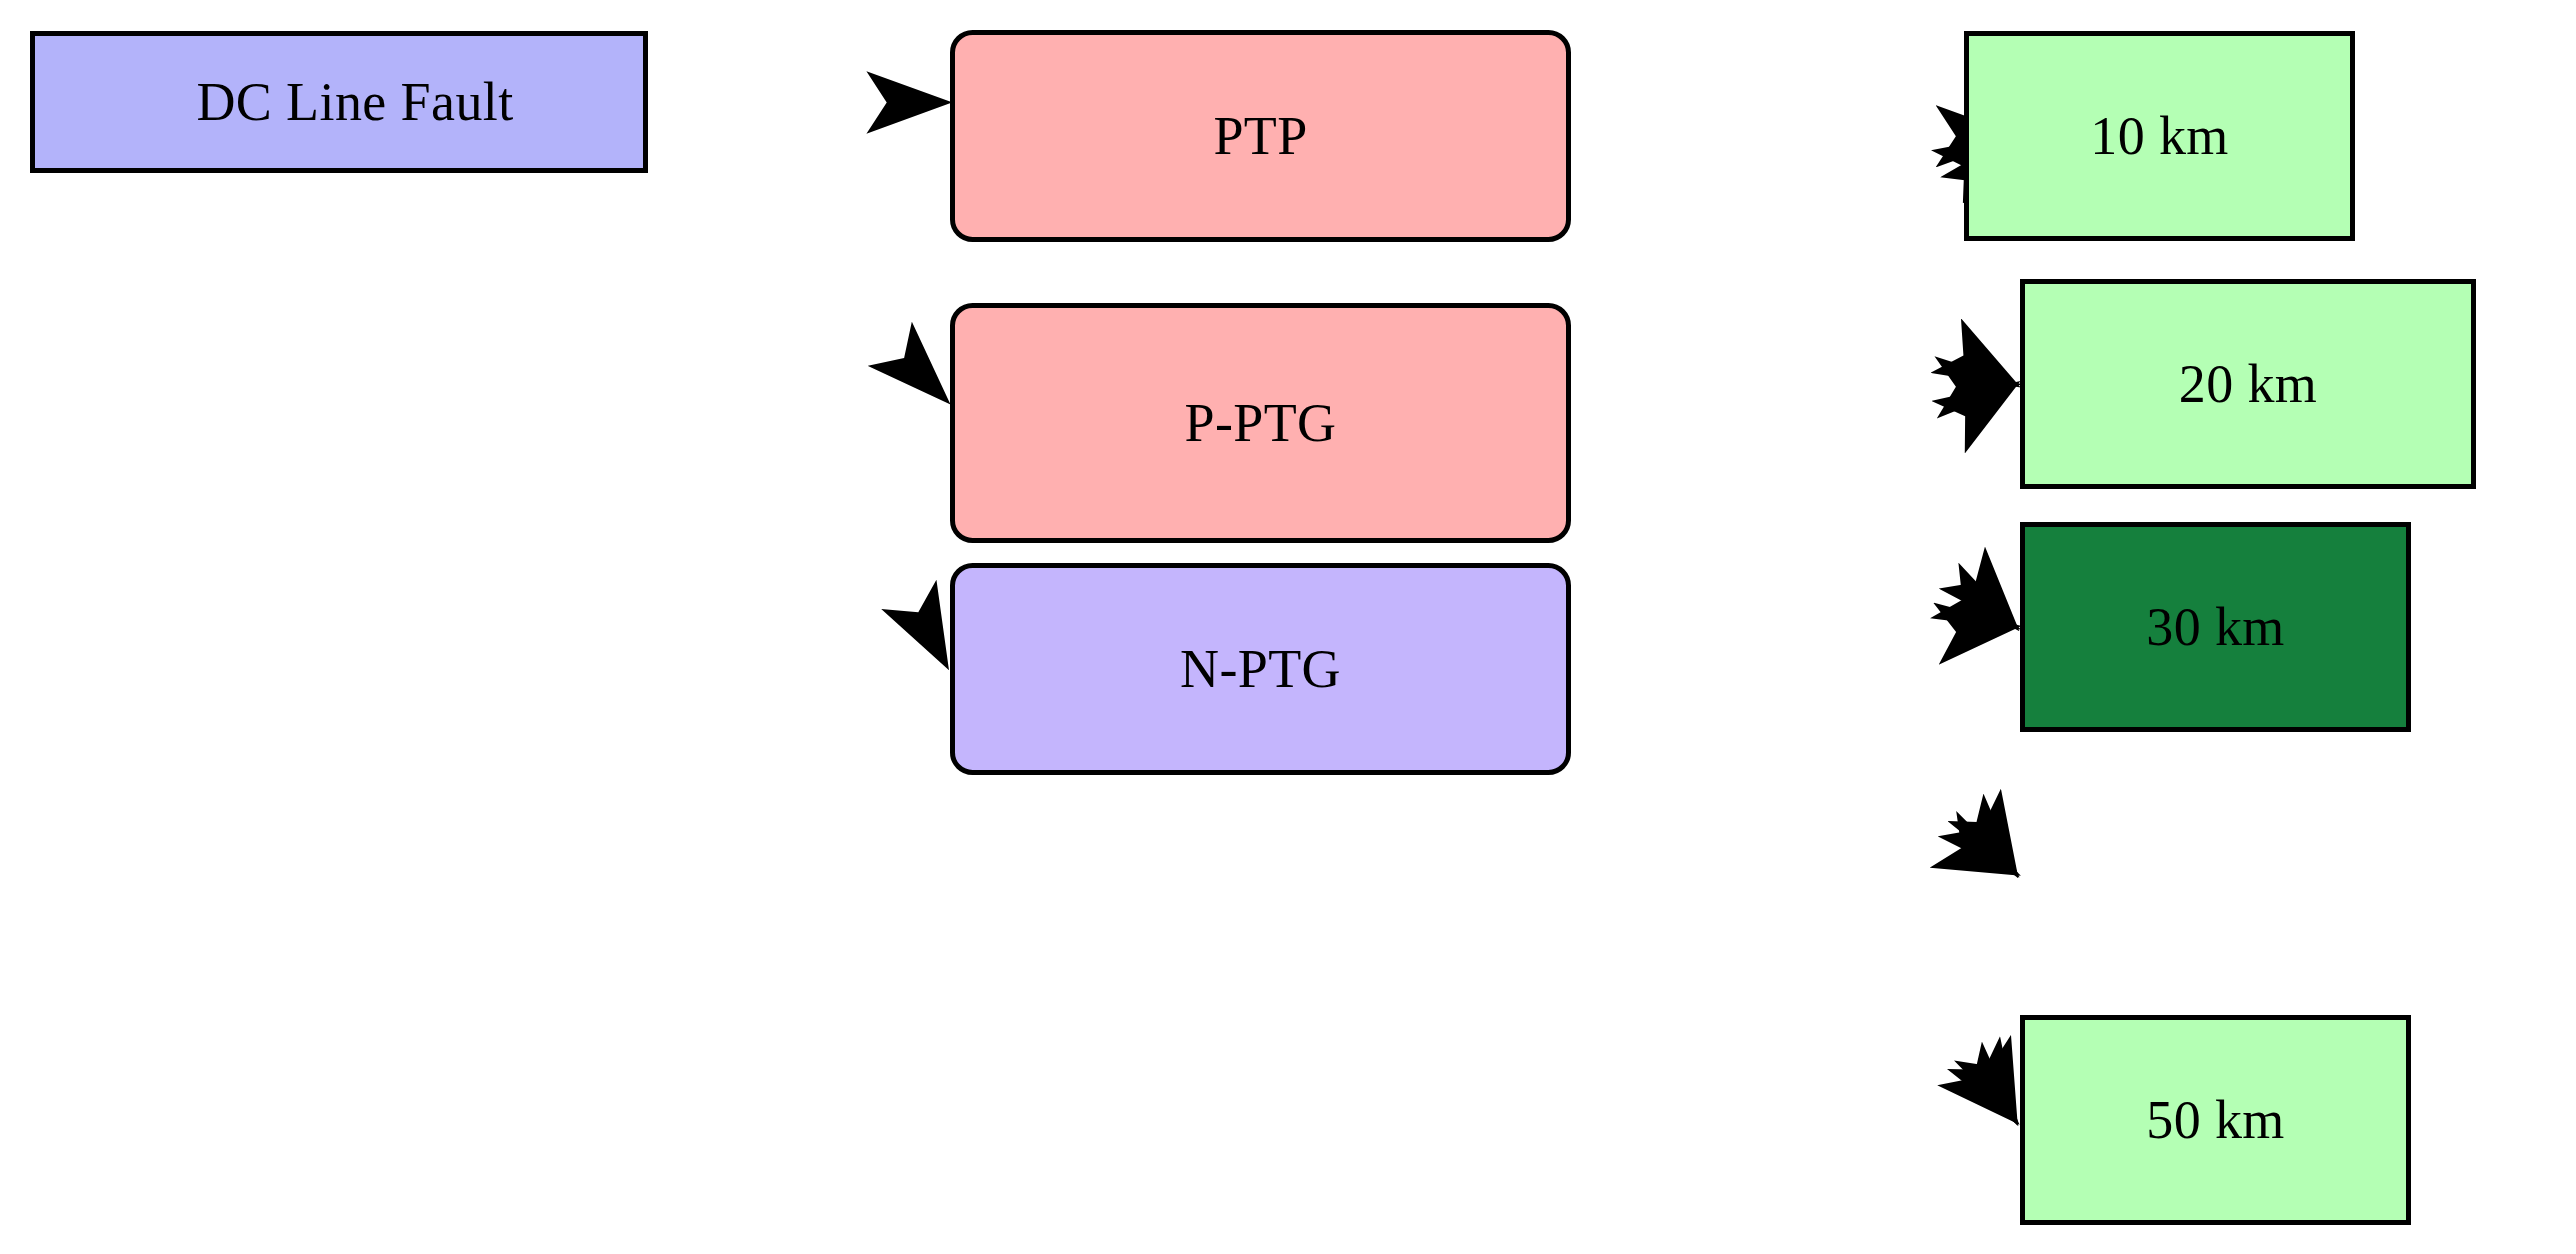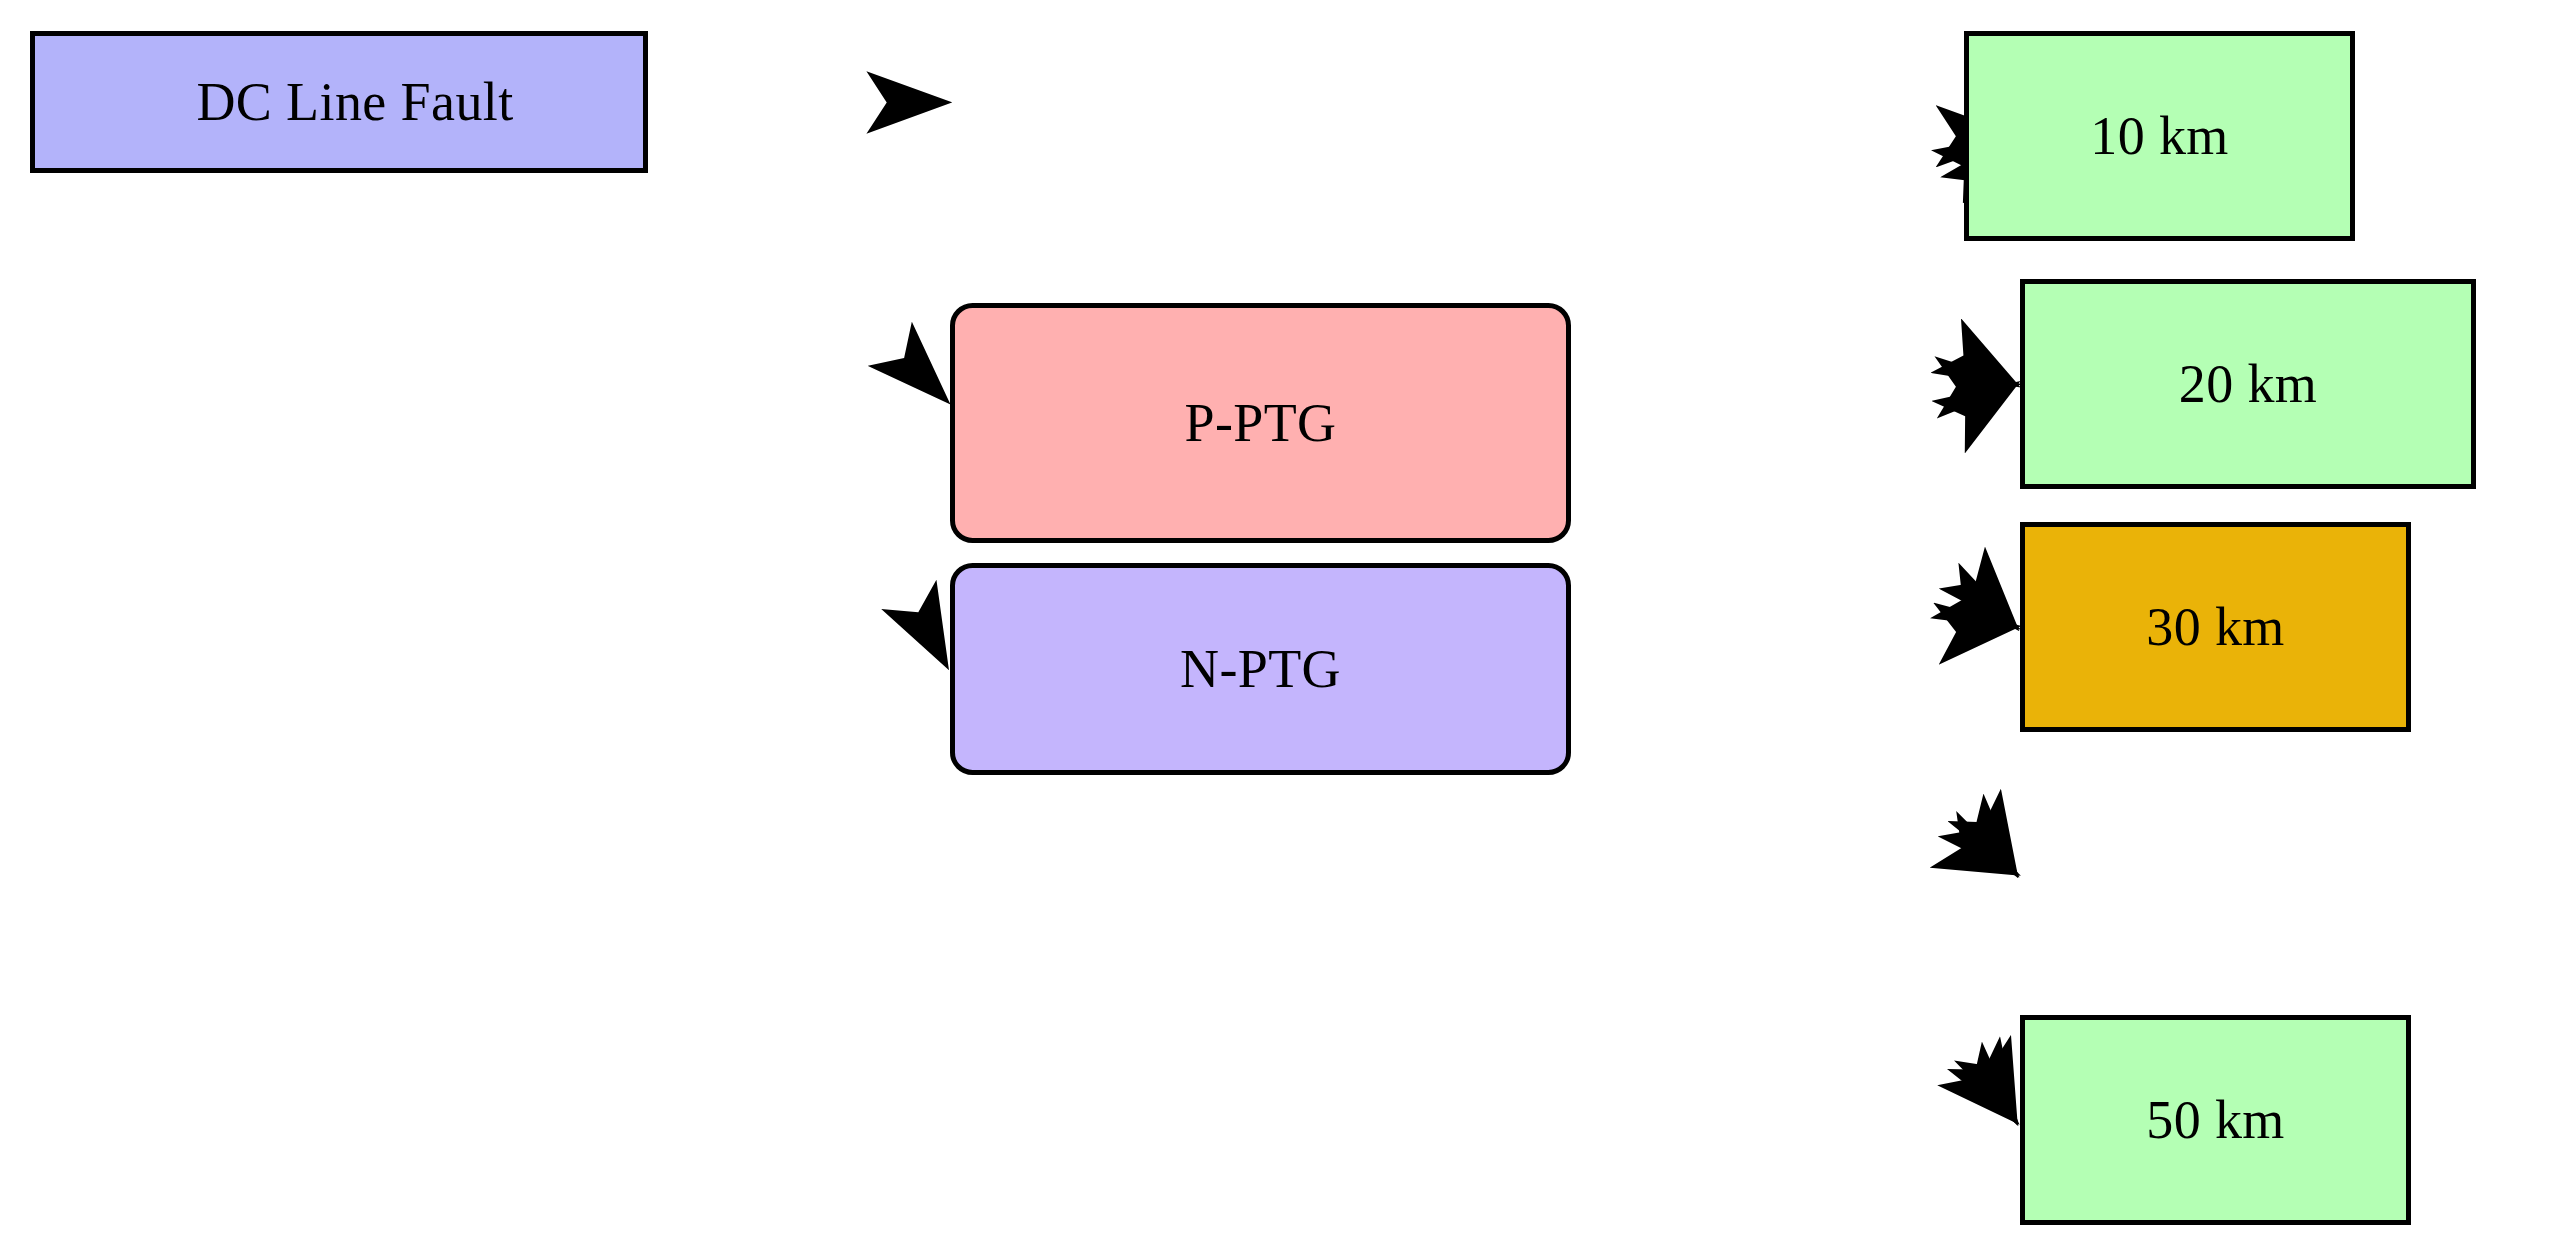--- a/index.html
+++ b/index.html
@@ -107,34 +107,37 @@
       <line x1="1811" y1="768" x2="2322" y2="722"></line>
       <line x1="1811" y1="768" x2="2322" y2="1006"></line>
       <line x1="1811" y1="768" x2="2322" y2="1291"></line>
     </g>
   </svg>
 
   <div class="node rect" id="node-source" style="background: rgb(179, 179, 250); border-color: rgb(0, 0, 0); padding-left: 32px;">
     <span class="node-label">DC Line Fault</span>
   </div>
 
+  <div class="node rounded" id="node-fault-0" style="background: rgb(255, 176, 176); border-color: rgb(0, 0, 0);">
+    <span class="node-label">PTP</span>
+  </div>
   <div class="node rounded" id="node-fault-1" style="background: rgb(255, 176, 176); border-color: rgb(0, 0, 0);">
     <span class="node-label">P-PTG</span>
   </div>
   <div class="node rounded" id="node-fault-2" style="background: #c4b5fd; border-color: rgb(0, 0, 0);">
     <span class="node-label">N-PTG</span>
   </div>
 
   <div class="node rect" id="node-dist-0" style="background: rgb(180, 255, 180); border-color: rgb(0, 0, 0);">
     <span class="node-label">10 km</span>
   </div>
   <div class="node rect" id="node-dist-1" style="background: rgb(180, 255, 180); border-color: rgb(0, 0, 0);">
     <span class="node-label">20 km</span>
   </div>
-  <div class="node rect" id="node-dist-2" style="background: #eab308; border-color: rgb(0, 0, 0);">
+  <div class="node rect" id="node-dist-2" style="background: #15803d; border-color: rgb(0, 0, 0);">
     <span class="node-label">30 km</span>
   </div>
   <div class="node rect" id="node-dist-4" style="background: rgb(180, 255, 180); border-color: rgb(0, 0, 0);">
     <span class="node-label">50 km</span>
   </div>
 
 </div>
 
 
 </body></html>

